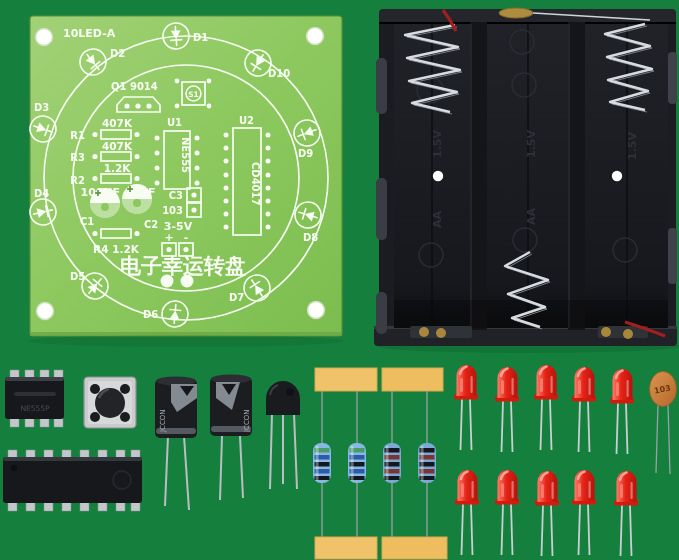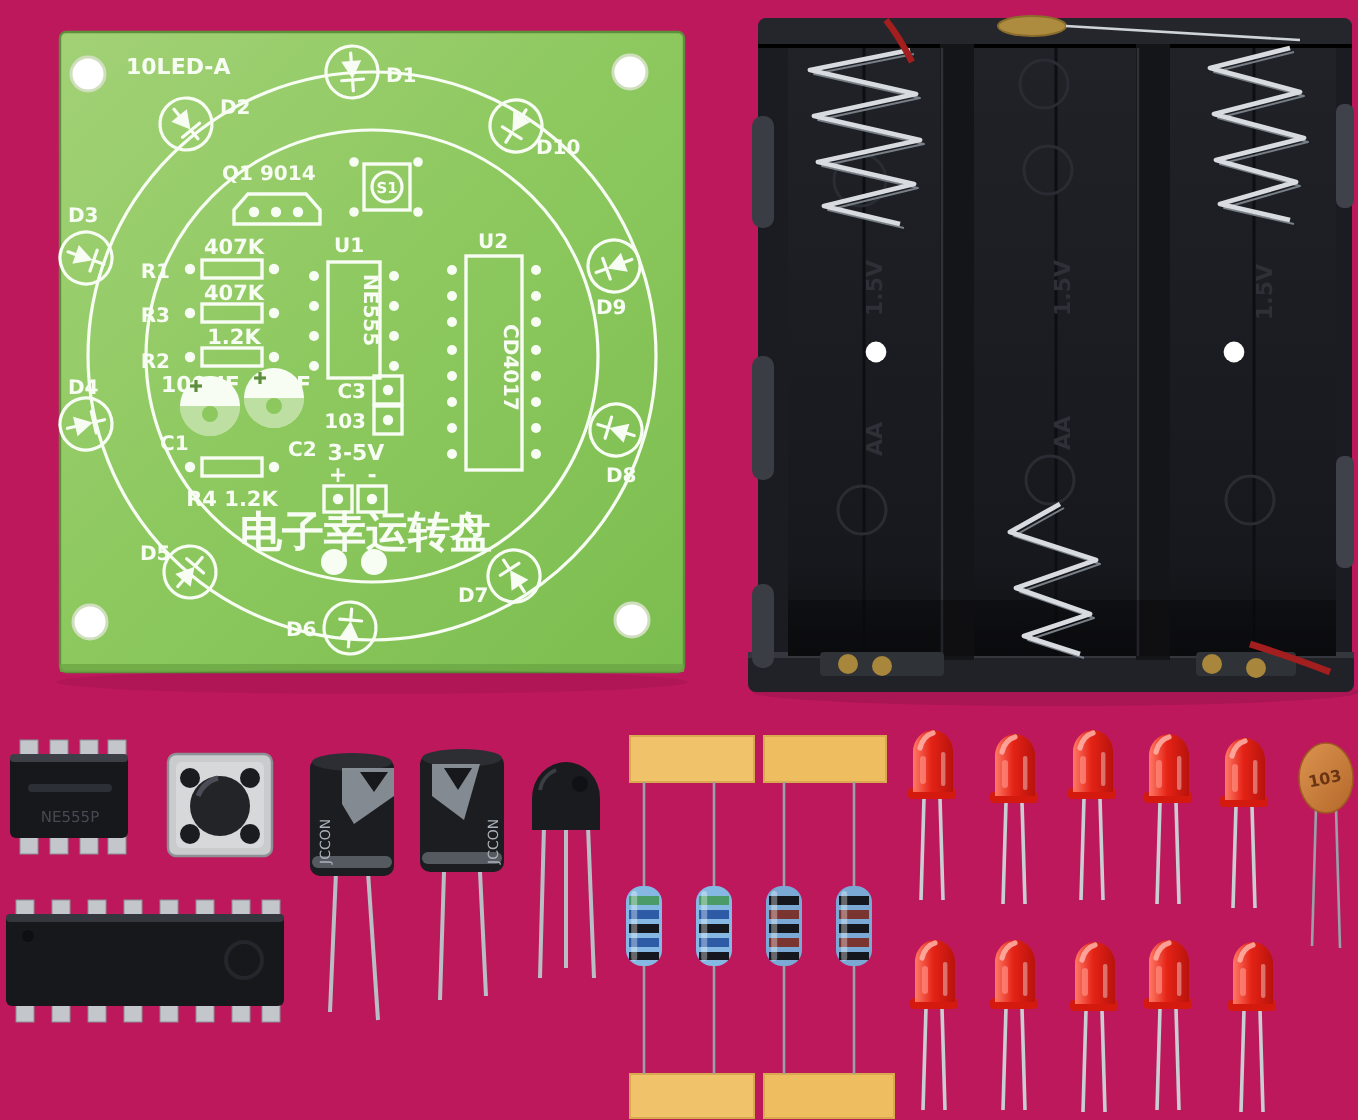--- a/index.html
+++ b/index.html
@@ -1,16 +1,16 @@
 <!DOCTYPE html>
 <html><head>
 <meta charset="utf-8">
 <style>
   html,body{margin:0;padding:0;background:#ffffff;}
-  .stage{position:relative;width:679px;height:560px;background:#be185d;overflow:hidden;
+  .stage{position:relative;width:679px;height:560px;background:#15803d;overflow:hidden;
          font-family:"DejaVu Sans","Liberation Sans",sans-serif;}
   svg{position:absolute;left:0;top:0;}
   text{font-family:"DejaVu Sans","Liberation Sans",sans-serif;}
   .sk{stroke:#f8fdf4;stroke-width:1.6;fill:none;stroke-linecap:round;}
   .skr{fill:none;stroke:#f8fdf4;stroke-width:1.7;}
   .pd{fill:#f8fdf4;}
   .silk{fill:#f8fdf4;font-weight:bold;}
   .lead{stroke:#9aa0a6;stroke-width:1.3;fill:none;}
   .pinm{fill:#c3c7cc;stroke:#8b8f95;stroke-width:0.5;}
   .spring{stroke:#d8dce0;stroke-width:2.4;fill:none;stroke-linejoin:round;}

